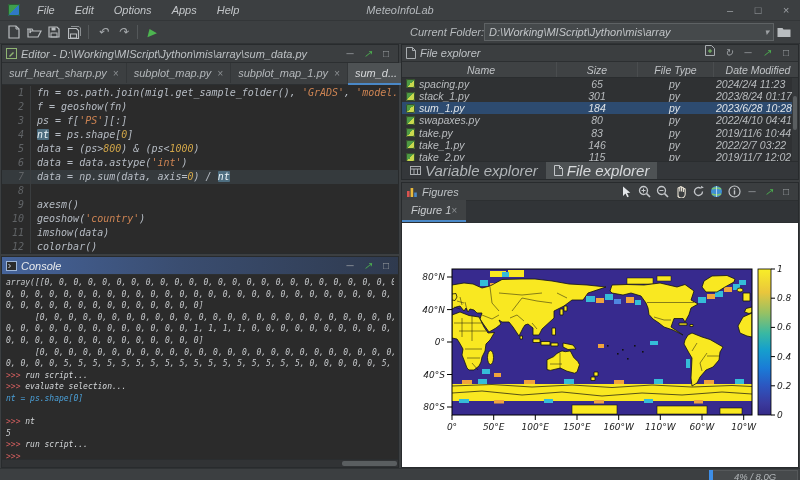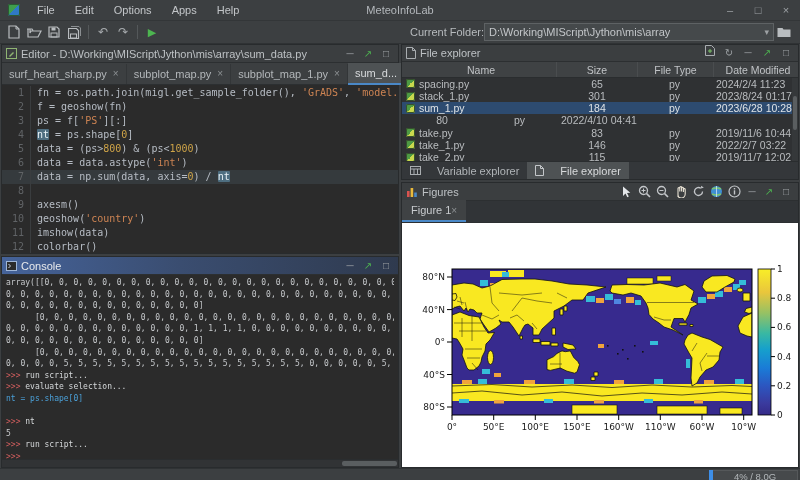--- a/index.html
+++ b/index.html
@@ -1,17 +1,17 @@
 <!DOCTYPE html>
 <html><head>
 <meta charset="utf-8">
 <style>
   html,body{margin:0;padding:0;background:#2b2b2b;}
   #app{position:relative;width:800px;height:480px;background:#3c3f41;overflow:hidden;
-       font-family:"Liberation Sans",sans-serif;color:#bbbec2;font-size:11px;
+       font-family:"Liberation Sans",sans-serif;color:#bbbec2;font-size:11px;font-style:italic;
        -webkit-font-smoothing:antialiased;}
   
   .titlebar{height:20px;display:flex;align-items:center;background:#3c3f41;border-bottom:1px solid #333638;position:relative;}
   .logo{width:12px;height:12px;margin:0 8px 0 8px;border-radius:2px;
         background:linear-gradient(135deg,#3f9e4d 0 50%,#2f79c4 50% 100%);
         box-shadow:inset 0 0 0 1px #2a5c33;}
   .menus{display:flex;gap:2px;}
   .menu-item{padding:2px 9px;color:#c3c6c9;cursor:default;}
   .apptitle{position:absolute;left:0;right:0;text-align:center;color:#b4b8bc;pointer-events:none;}
   .winbtns{margin-left:auto;display:flex;}
@@ -36,21 +36,21 @@
   .panel{border:1px solid #282b2d;background:#2b2b2b;box-sizing:border-box;}
   .phead{height:17px;background:#3b3e40;display:flex;align-items:center;padding:0 4px;border-bottom:1px solid #2c2f31;}
   .phead .ptitle{margin-left:4px;color:#bdc1c4;}
   .pctrl{margin-left:auto;display:flex;align-items:center;gap:2px;}
   .pbtn{width:16px;text-align:center;color:#9da1a4;font-size:10px;line-height:16px;}
   .pbtn.ext{color:#4db550;}
   .phead.active{background:linear-gradient(90deg,#45639a 0%,#3a4d70 45%,#2f3a4e 100%);align-items:center;}
   .phead.active .ptitle{color:#e8eaec;}
   
   .editor{height:210px;display:flex;flex-direction:column;}
-  .etabs{height:21px;background:#3c3f41;display:flex;align-items:center;border-bottom:1px solid #2c2f31;}
+  .etabs{height:21px;background:#3c3f41;display:flex;align-items:flex-start;border-bottom:1px solid #2c2f31;}
   .etab{height:20px;display:flex;align-items:center;padding:0 7px;color:#b3b7ba;gap:6px;border-right:1px solid #333638;}
   .etab .close{color:#8c9093;font-size:10px;}
   .etab.active{background:#4e5254;border-bottom:2px solid #4a88c7;color:#d8dadc;}
   .codewrap{flex:1;background:#2b2b2b;overflow:hidden;font-family:"DejaVu Sans Mono",monospace;font-size:10px;padding-top:1px;}
   .code-line{display:flex;height:14px;line-height:14px;white-space:pre;}
   .code-line.current{background:#353a3d;}
   .ln{width:22px;text-align:right;color:#606366;padding-right:6px;border-right:1px solid #3a3d3f;flex:none;}
   .ct{padding-left:6px;color:#b6bcc4;}
   .seg-p{color:#b6bcc4;}
   .seg-s{color:#ce8453;}
@@ -77,21 +77,21 @@
   .fcell{overflow:hidden;white-space:nowrap;}
   .c-name{width:155px;display:flex;align-items:center;gap:4px;padding-left:4px;box-sizing:border-box;}
   .c-size{width:80px;text-align:center;}
   .c-type{width:75px;text-align:center;}
   .c-date{flex:1;padding-left:4px;}
   .pyicon{width:9px;height:9px;border-radius:2px;flex:none;
           background:linear-gradient(135deg,#4e9a44 0 50%,#c9d94e 50% 100%);box-shadow:inset 0 0 0 1px #35512c;}
   .vscroll{position:absolute;right:0;top:0;bottom:0;width:6px;background:#35383a;}
   .vthumb{position:absolute;top:18px;width:4px;left:1px;height:34px;background:#5a5e60;border-radius:2px;}
   .xtabs{height:18px;display:flex;align-items:flex-end;background:#34373a;border-top:1px solid #2a2d2f;}
-  .xtab{height:17px;display:flex;align-items:center;gap:16px;padding:0 8px;color:#b0b4b7;font-size:11px;}
+  .xtab{height:17px;display:flex;align-items:center;gap:4px;padding:0 8px;color:#b0b4b7;font-size:15px;}
   .xtab.active{background:#4e5254;color:#d8dadc;}
   
   .figures{height:286px;margin-top:2px;display:flex;flex-direction:column;}
   .figtools{margin-left:auto;display:flex;align-items:center;gap:1px;}
   .figtools .tbtn{width:17px;height:15px;}
   .ftabs{height:21px;background:#313437;display:flex;align-items:flex-end;border-bottom:1px solid #2c2f31;}
   .ftab{height:20px;display:flex;align-items:center;padding:0 9px;background:#3f4244;border-bottom:2px solid #4a88c7;color:#c8cbce;}
   .figarea{flex:1;background:#ffffff;overflow:hidden;}
   
   .statusbar{height:14px;background:#3c3f41;border-top:1px solid #2f3234;display:flex;align-items:center;justify-content:flex-end;}
@@ -307,20 +307,24 @@
             <div class="frow selected">
               <span class="fcell c-name">
                 <span class="pyicon"></span>
                 <span>sum_1.py</span>
               </span>
               <span class="fcell c-size">184</span>
               <span class="fcell c-type">py</span>
               <span class="fcell c-date">2023/6/28 10:28</span>
             </div>
             <div class="frow">
+              <span class="fcell c-name">
+                <span class="pyicon"></span>
+                <span>swapaxes.py</span>
+              </span>
               <span class="fcell c-size">80</span>
               <span class="fcell c-type">py</span>
               <span class="fcell c-date">2022/4/10 04:41</span>
             </div>
             <div class="frow">
               <span class="fcell c-name">
                 <span class="pyicon"></span>
                 <span>take.py</span>
               </span>
               <span class="fcell c-size">83</span>

